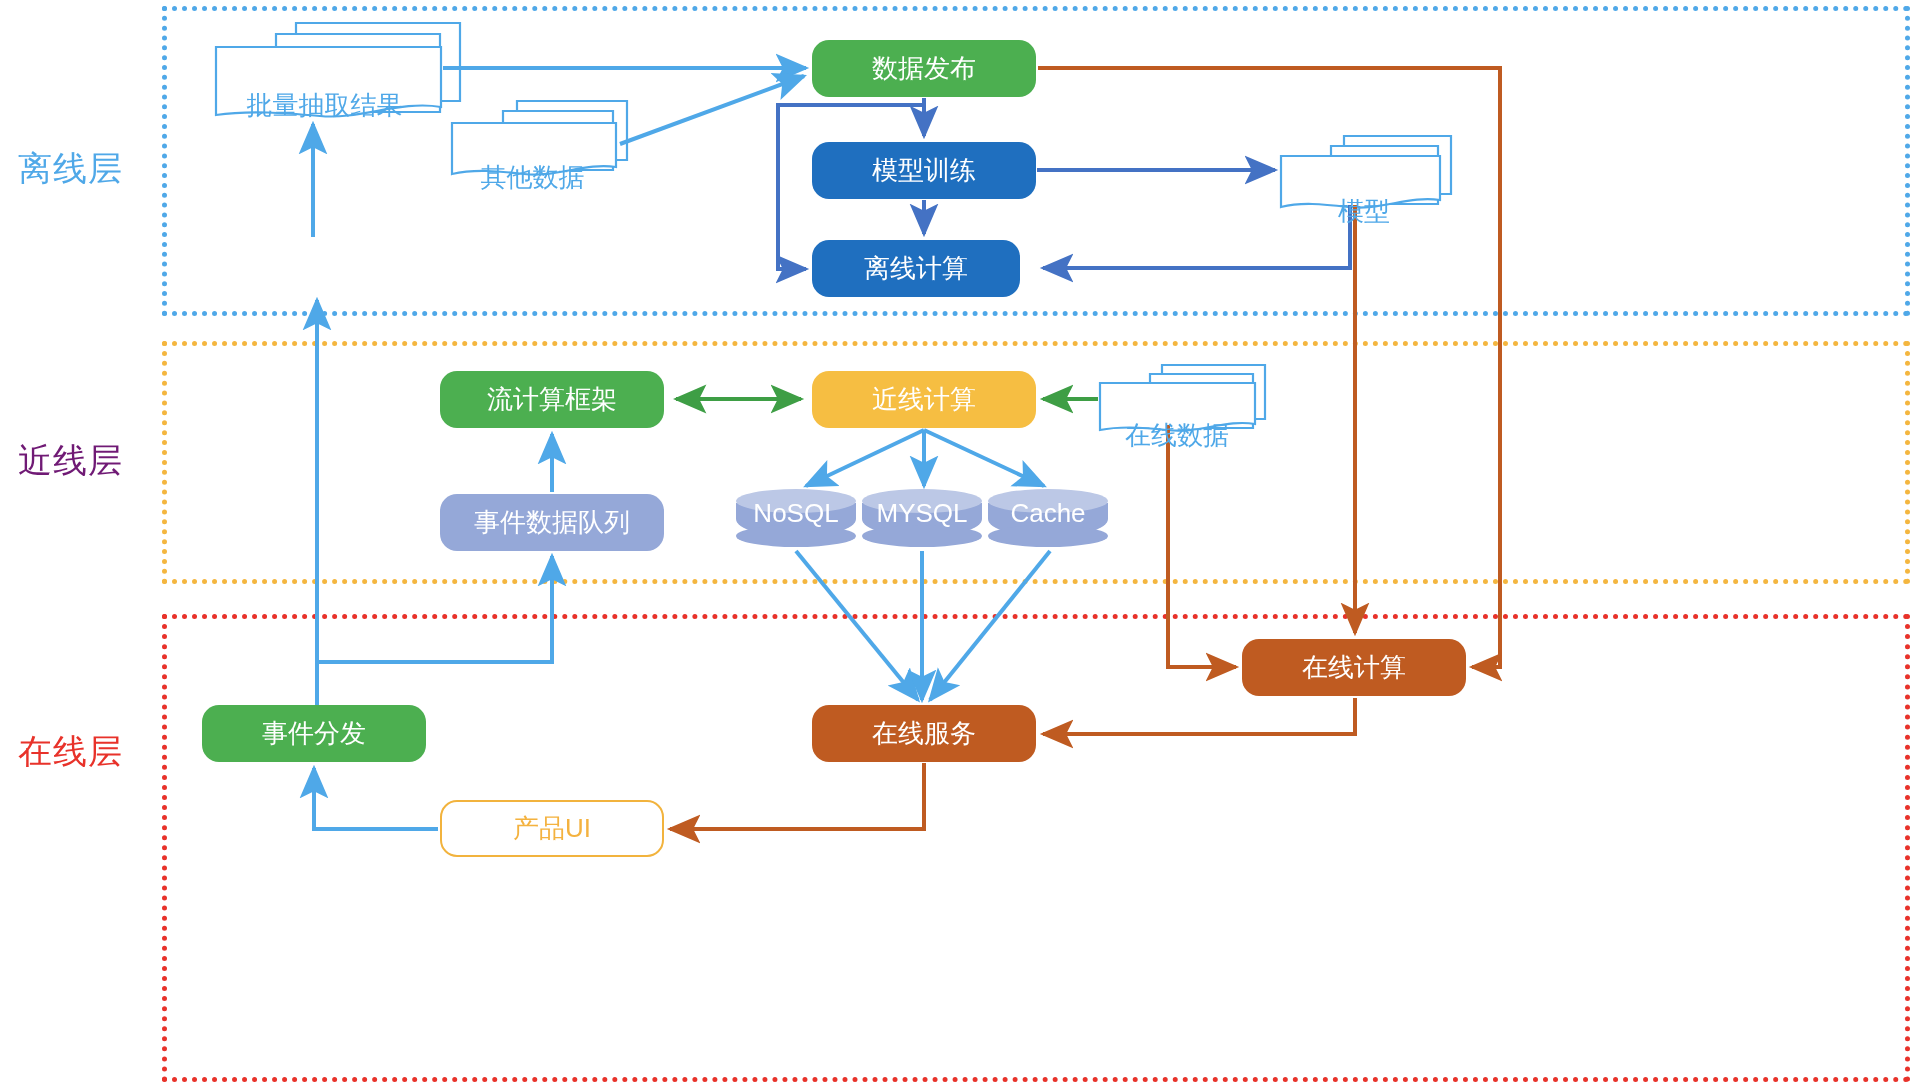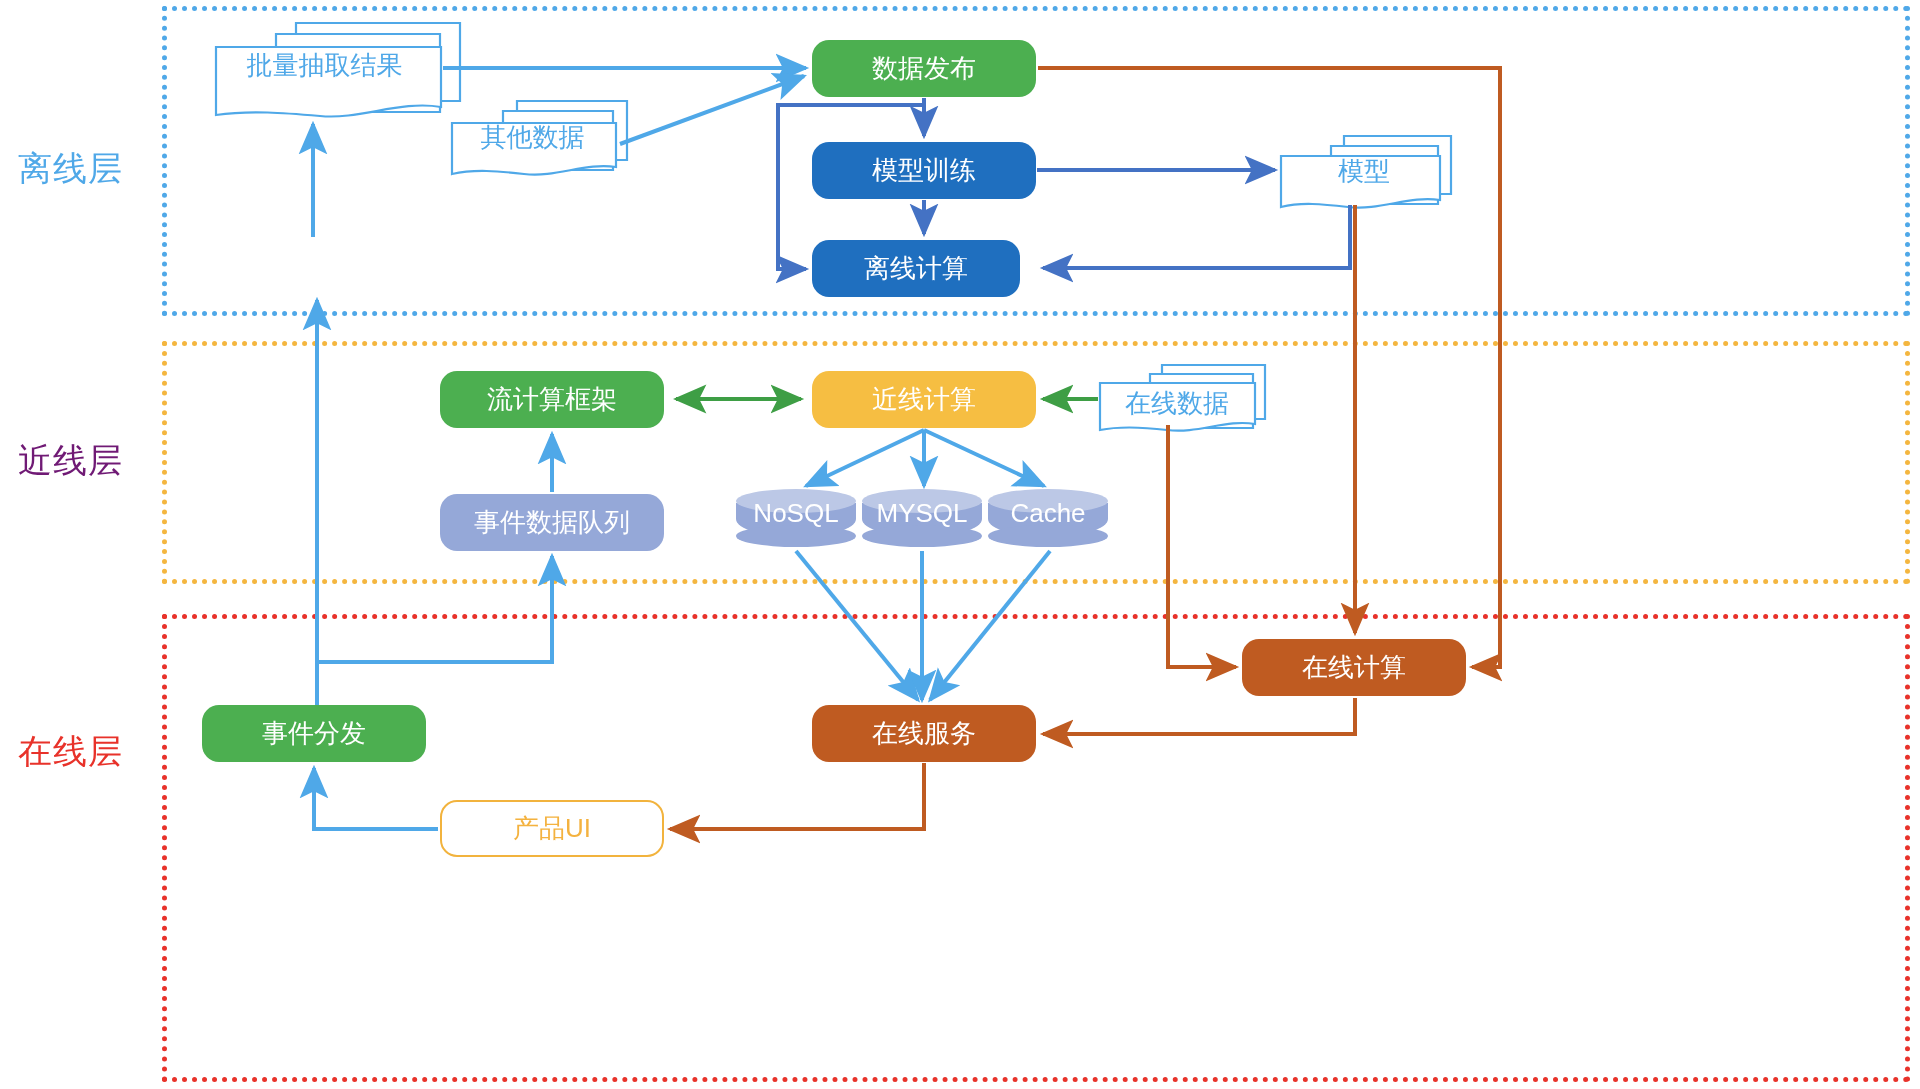--- a/index.html
+++ b/index.html
@@ -30,21 +30,21 @@
   }
   .cyl .bot{
     position:absolute;left:0;right:0;bottom:-12px;height:26px;
     background:#95A8D8;border-radius:50%;
   }
   .cyl .lbl{
     position:absolute;left:0;right:0;top:0;bottom:0;
     display:flex;align-items:center;justify-content:center;
     color:#ffffff;font-size:26px;z-index:4;
   }
-  .docstack{position:absolute;}
+  .docstack{position:absolute;margin-top:40px;}
   .docstack .dlabel{
     position:absolute;z-index:5;display:flex;align-items:center;
     justify-content:center;color:#4FA8E8;font-size:26px;
     left:0;right:26px;top:10px;bottom:18px;
   }
   svg.ov{position:absolute;left:0;top:0;width:1920px;height:1089px;pointer-events:none;}
 </style>
 </head>
 <body>
 
@@ -161,21 +161,21 @@
 
   <div class="docstack" style="left:215px;top:22px;width:245px;height:95px;">
     <div class="dlabel">批量抽取结果</div>
   </div>
   <div class="docstack" style="left:452px;top:103px;width:175px;height:76px;">
     <div class="dlabel" style="right:14px;">其他数据</div>
   </div>
   <div class="docstack" style="left:1281px;top:140px;width:170px;height:70px;">
     <div class="dlabel" style="right:20px;padding-left:16px;">模型</div>
   </div>
-  <div class="docstack" style="left:1100px;top:374px;width:170px;height:66px;">
+  <div class="docstack" style="left:1100px;top:366px;width:170px;height:66px;">
     <div class="dlabel" style="right:16px;">在线数据</div>
   </div>
 
 
   <div class="cyl" style="left:736px;top:489px;width:120px;height:48px;">
     <div class="body"></div>
     <div class="bot" style="bottom:-10px;height:22px;"></div>
     <div class="top" style="height:24px;"></div>
     <div class="lbl">NoSQL</div>
   </div>

